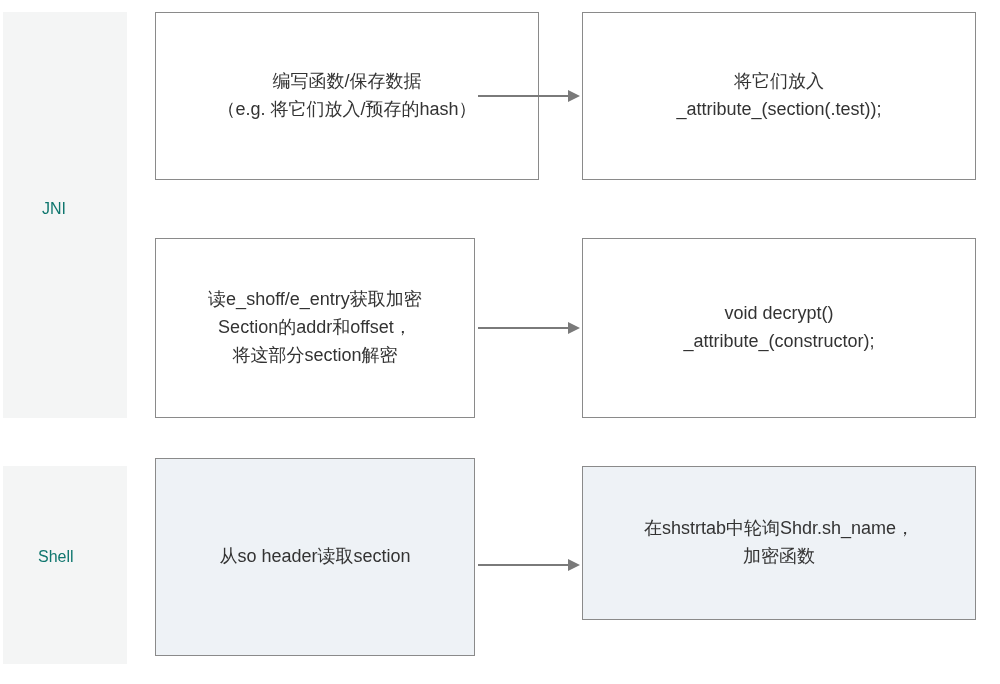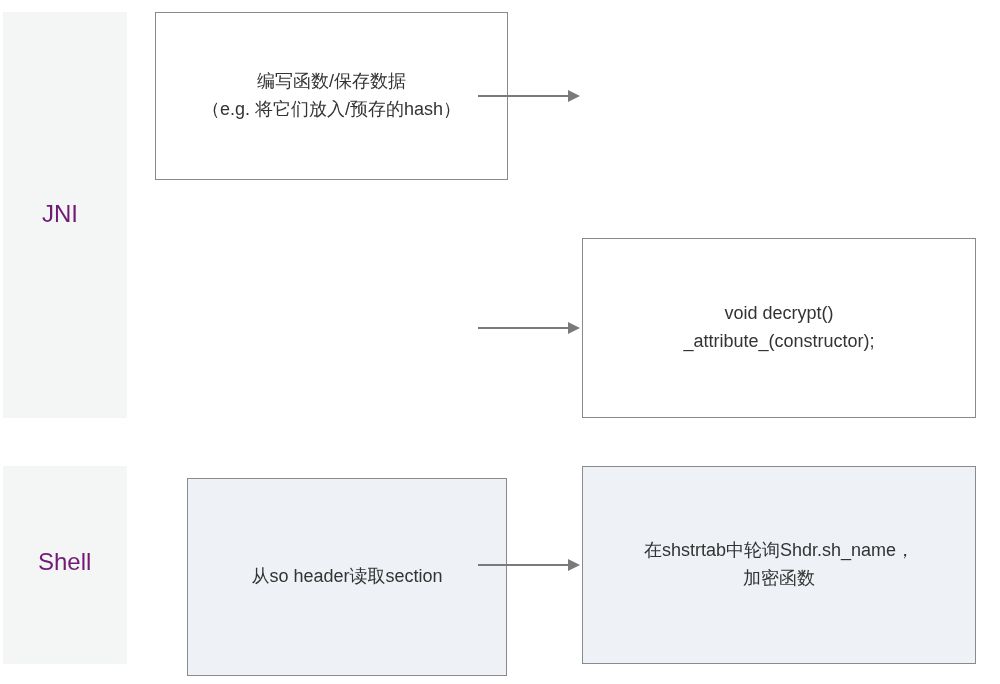--- a/index.html
+++ b/index.html
@@ -16,22 +16,22 @@
     position: relative;
     width: 1000px;
     height: 684px;
   }
   .section-band {
     position: absolute;
     background: #f4f5f5;
   }
   .section-label {
     position: absolute;
-    font-size: 24px;
-    color: #701a75;
+    font-size: 16px;
+    color: #0f766e;
     font-weight: 400;
   }
   .box {
     position: absolute;
     border: 1.5px solid #8a8a8a;
     background: #ffffff;
     display: flex;
     flex-direction: column;
     align-items: center;
     justify-content: center;
@@ -70,47 +70,56 @@
 <body>
 
 <div class="canvas">
 
   <div class="section-band" style="left:3px; top:12px; width:124px; height:406px;"></div>
   <div class="section-label" style="left:42px; top:200px;">JNI</div>
 
   <div class="section-band" style="left:3px; top:466px; width:124px; height:198px;"></div>
   <div class="section-label" style="left:38px; top:548px;">Shell</div>
 
-  <div class="box" style="left:155px; top:12px; width:353px; height:168px;">
+  <div class="box" style="left:155px; top:12px; width:384px; height:168px;">
     <div>编写函数/保存数据</div>
     <div>（e.g. 将它们放入/预存的hash）</div>
   </div>
 
+  <div class="box" style="left:582px; top:12px; width:394px; height:168px;">
+    <div>将它们放入</div>
+    <div>_attribute_(section(.test));</div>
+  </div>
 
   <div class="arrow" style="left:478px; top:96px; width:102px;">
     <div class="arrow-line"></div>
       <div class="arrow-head"></div>
   </div>
 
+  <div class="box" style="left:155px; top:238px; width:320px; height:180px;">
+    <div>读e_shoff/e_entry获取加密</div>
+    <div>Section的addr和offset，</div>
+    <div>将这部分section解密</div>
+  </div>
 
   <div class="box" style="left:582px; top:238px; width:394px; height:180px;">
     <div>void decrypt()</div>
     <div>_attribute_(constructor);</div>
   </div>
 
   <div class="arrow" style="left:478px; top:328px; width:102px;">
     <div class="arrow-line"></div>
       <div class="arrow-head"></div>
   </div>
 
-  <div class="box shell" style="left:155px; top:478px; width:320px; height:198px;margin-left:32px;">
+  <div class="box shell" style="left:155px; top:458px; width:320px; height:198px;">
     <div>从so header读取section</div>
   </div>
 
-  <div class="box shell" style="left:582px; top:466px; width:394px; height:198px;">
+  <div class="box shell" style="left:582px; top:466px; width:394px; height:154px;">
     <div>在shstrtab中轮询Shdr.sh_name，</div>
     <div>加密函数</div>
   </div>
 
   <div class="arrow" style="left:478px; top:565px; width:102px;">
     <div class="arrow-line"></div>
       <div class="arrow-head"></div>
   </div>
 
 </div>

